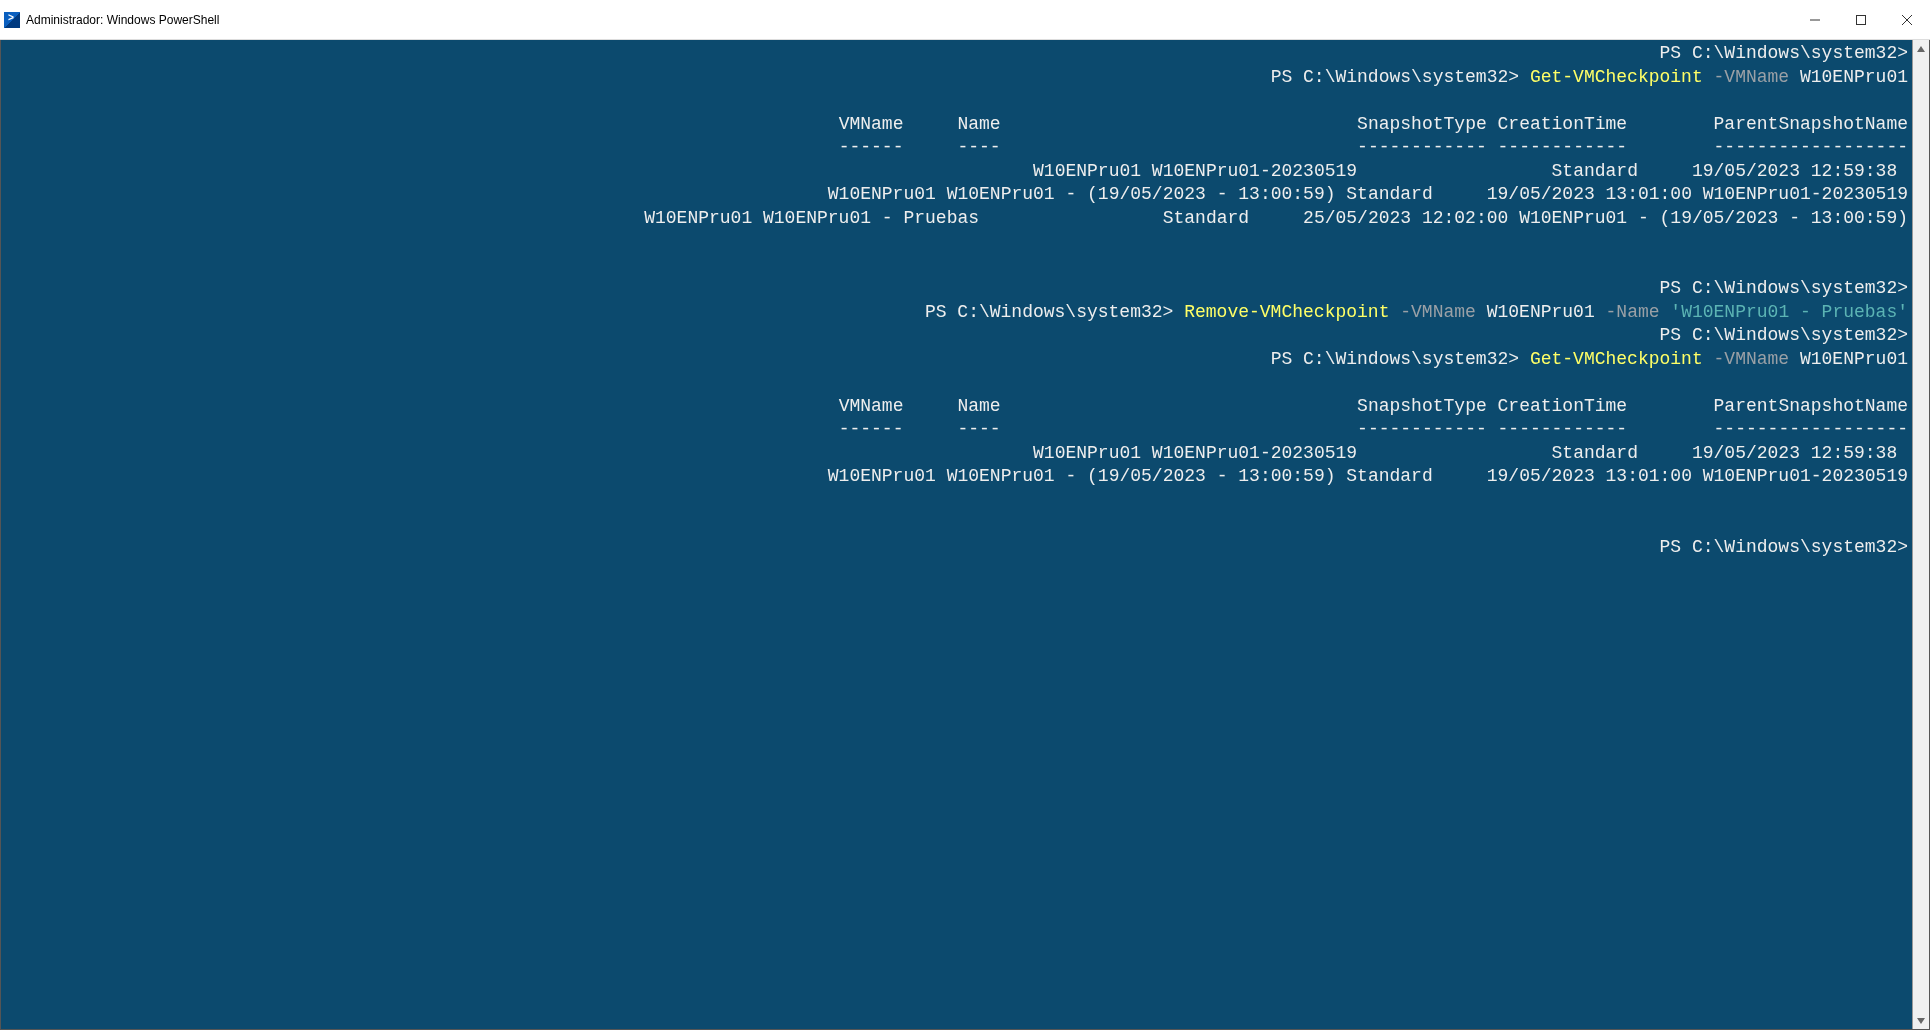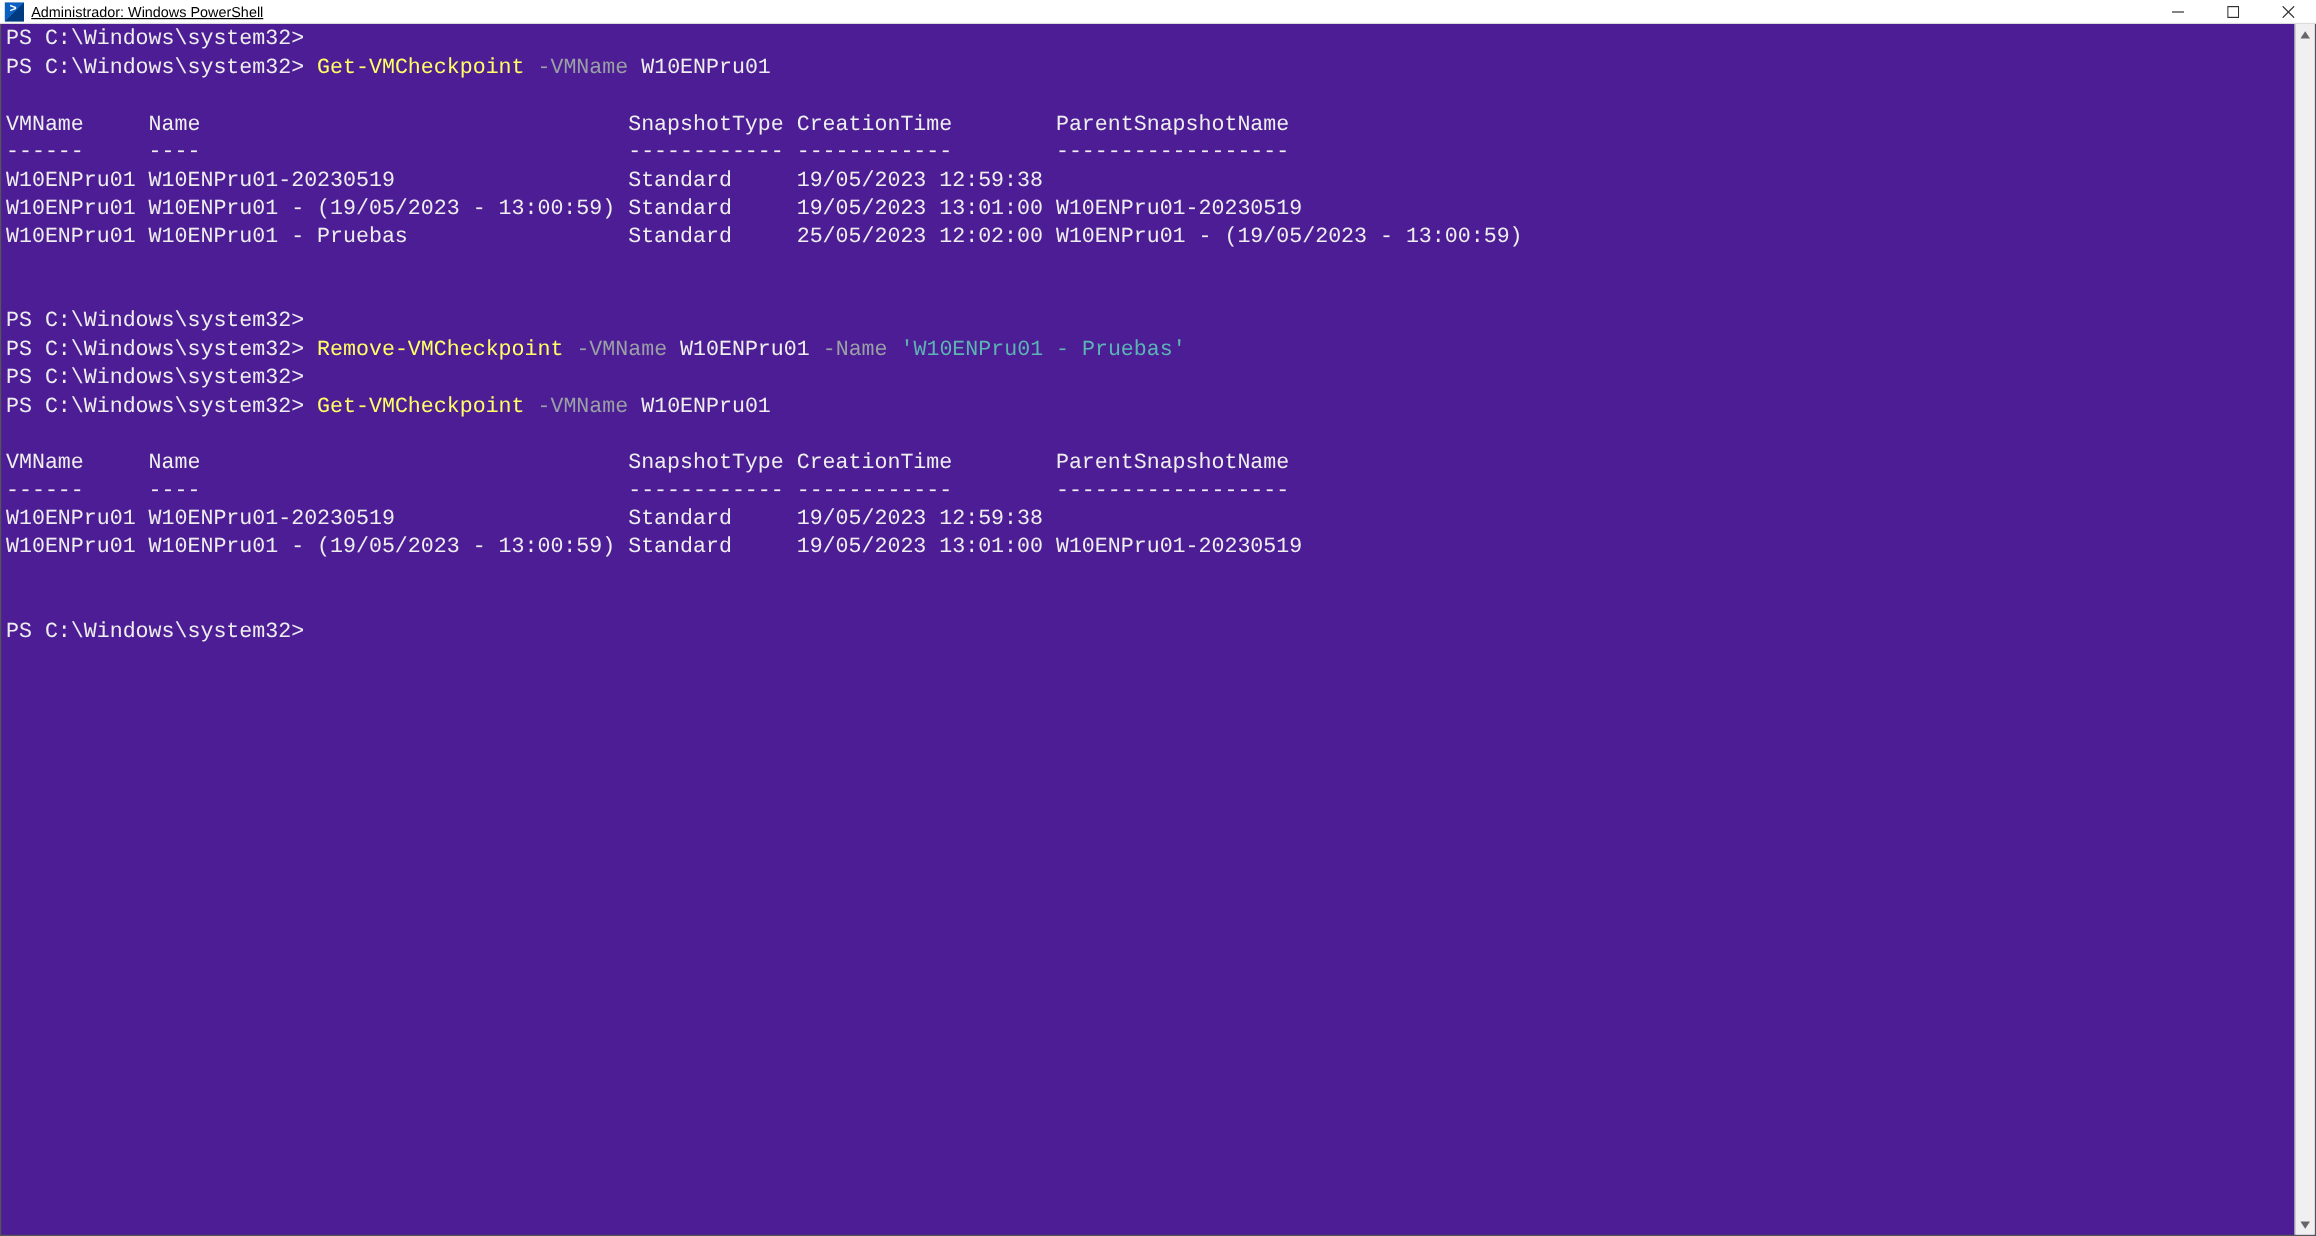--- a/index.html
+++ b/index.html
@@ -1,26 +1,25 @@
 <!DOCTYPE html>
 <html><head>
 <meta charset="utf-8">
 <style>
   * { margin: 0; padding: 0; box-sizing: border-box; }
   html, body { width: 100%; height: 100%; font-family: Consolas, "Courier New", monospace; }
   body { background: #fff; display: flex; flex-direction: column; height: 100vh; }
 
   .titlebar {
-    height: 20px;
+    height: 40px;
     background: #fff;
     display: flex;
     align-items: center;
     border-bottom: 1px solid #ddd;
     user-select: none;
-    text-decoration: underline;
   }
   .titlebar .app-icon {
     width: 16px; height: 16px;
     margin: 0 6px 0 4px;
     background: linear-gradient(135deg, #0a5fbf 0%, #0a5fbf 50%, #003a80 50%, #003a80 100%);
     display: inline-block;
     position: relative;
   }
   .titlebar .app-icon::after {
     content: ">";
@@ -47,24 +46,25 @@
     justify-content: center;
     font-family: "Segoe UI", sans-serif;
     font-size: 13px;
     color: #333;
   }
   .titlebar .ctrl svg { display: block; }
 
   .console-wrap {
     flex: 1;
     display: flex;
-    background: #4c1d95;
+    background: #0c4a6e;
     overflow: hidden;
     border: 1px solid #555;
     border-top: none;
+    text-align: right;
   }
   .console {
     flex: 1;
     padding: 2px 4px;
     color: #eeeeee;
     font-size: 18px;
     line-height: 23.5px;
     white-space: pre;
     overflow: hidden;
   }

